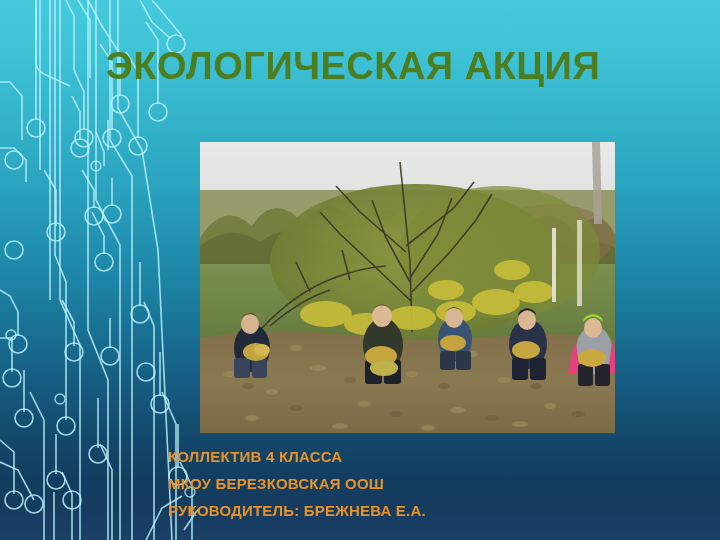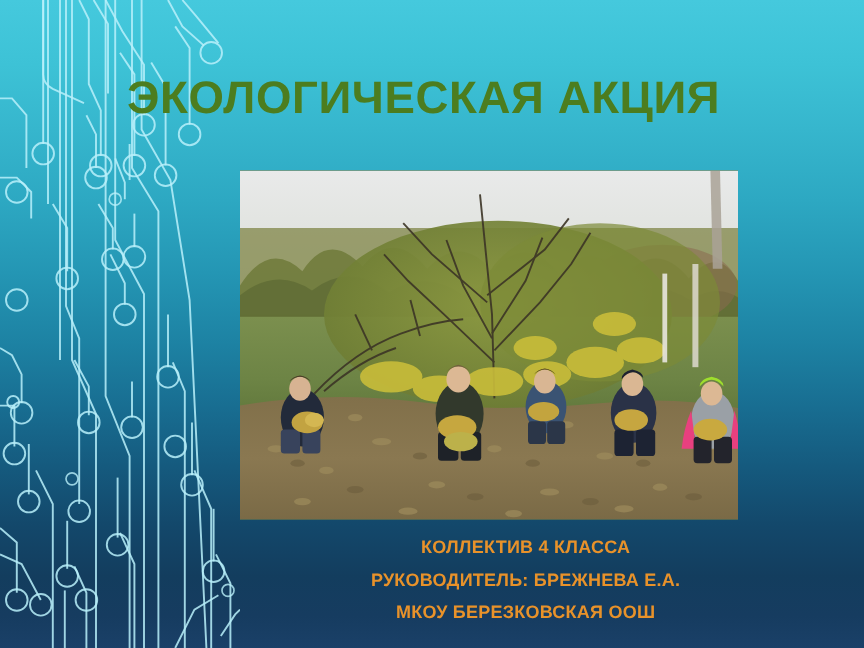--- a/index.html
+++ b/index.html
@@ -61,21 +61,20 @@
   }
 
   
   #headline {
     position: absolute;
     left: 0;
     top: 44px;
     width: 720px;
     text-align: center;
     z-index: 5;
-    margin-top: 16px;
   }
   #title-main {
     display: block;
     font-size: 38px;
     line-height: 44px;
     font-weight: bold;
     letter-spacing: 0.5px;
     color: #4c7d1f;
     padding-right: 14px;
     white-space: nowrap;
@@ -100,24 +99,24 @@
     height: 291px;
     overflow: hidden;
     background: #6f7a4a;
     z-index: 4;
   }
   #photo-svg { display: block; width: 415px; height: 291px; }
 
   
   #credits {
     position: absolute;
-    right: 22px;
+    right: 32px;
     bottom: 16px;
     width: 520px;
-    text-align: center;
+    text-align: left;
     z-index: 5;
   }
   #credits .credit-line {
     display: block;
     font-size: 15px;
     line-height: 27px;
     font-weight: bold;
     letter-spacing: 0.2px;
     color: #e8922a;
     white-space: nowrap;
@@ -372,17 +371,17 @@
         <path d="M383 180 Q393 169 403 180 Q403 174 393 172 Q383 174 383 180 Z" fill="#9ede2d"></path>
         <rect x="378" y="222" width="15" height="22" fill="#23242c" rx="3"></rect>
         <rect x="395" y="222" width="15" height="22" fill="#23242c" rx="3"></rect>
         <ellipse cx="392" cy="216" rx="14" ry="9" fill="#c9a93f"></ellipse>
       </g>
     </svg>
   </div>
 
   <div id="credits">
     <span class="credit-line">КОЛЛЕКТИВ 4 КЛАССА</span>
+    <span class="credit-line">МКОУ БЕРЕЗКОВСКАЯ ООШ</span>
     <span class="credit-line">РУКОВОДИТЕЛЬ: БРЕЖНЕВА Е.А.</span>
-    <span class="credit-line">МКОУ БЕРЕЗКОВСКАЯ ООШ</span>
   </div>
 
 </div>
 
 </body></html>

